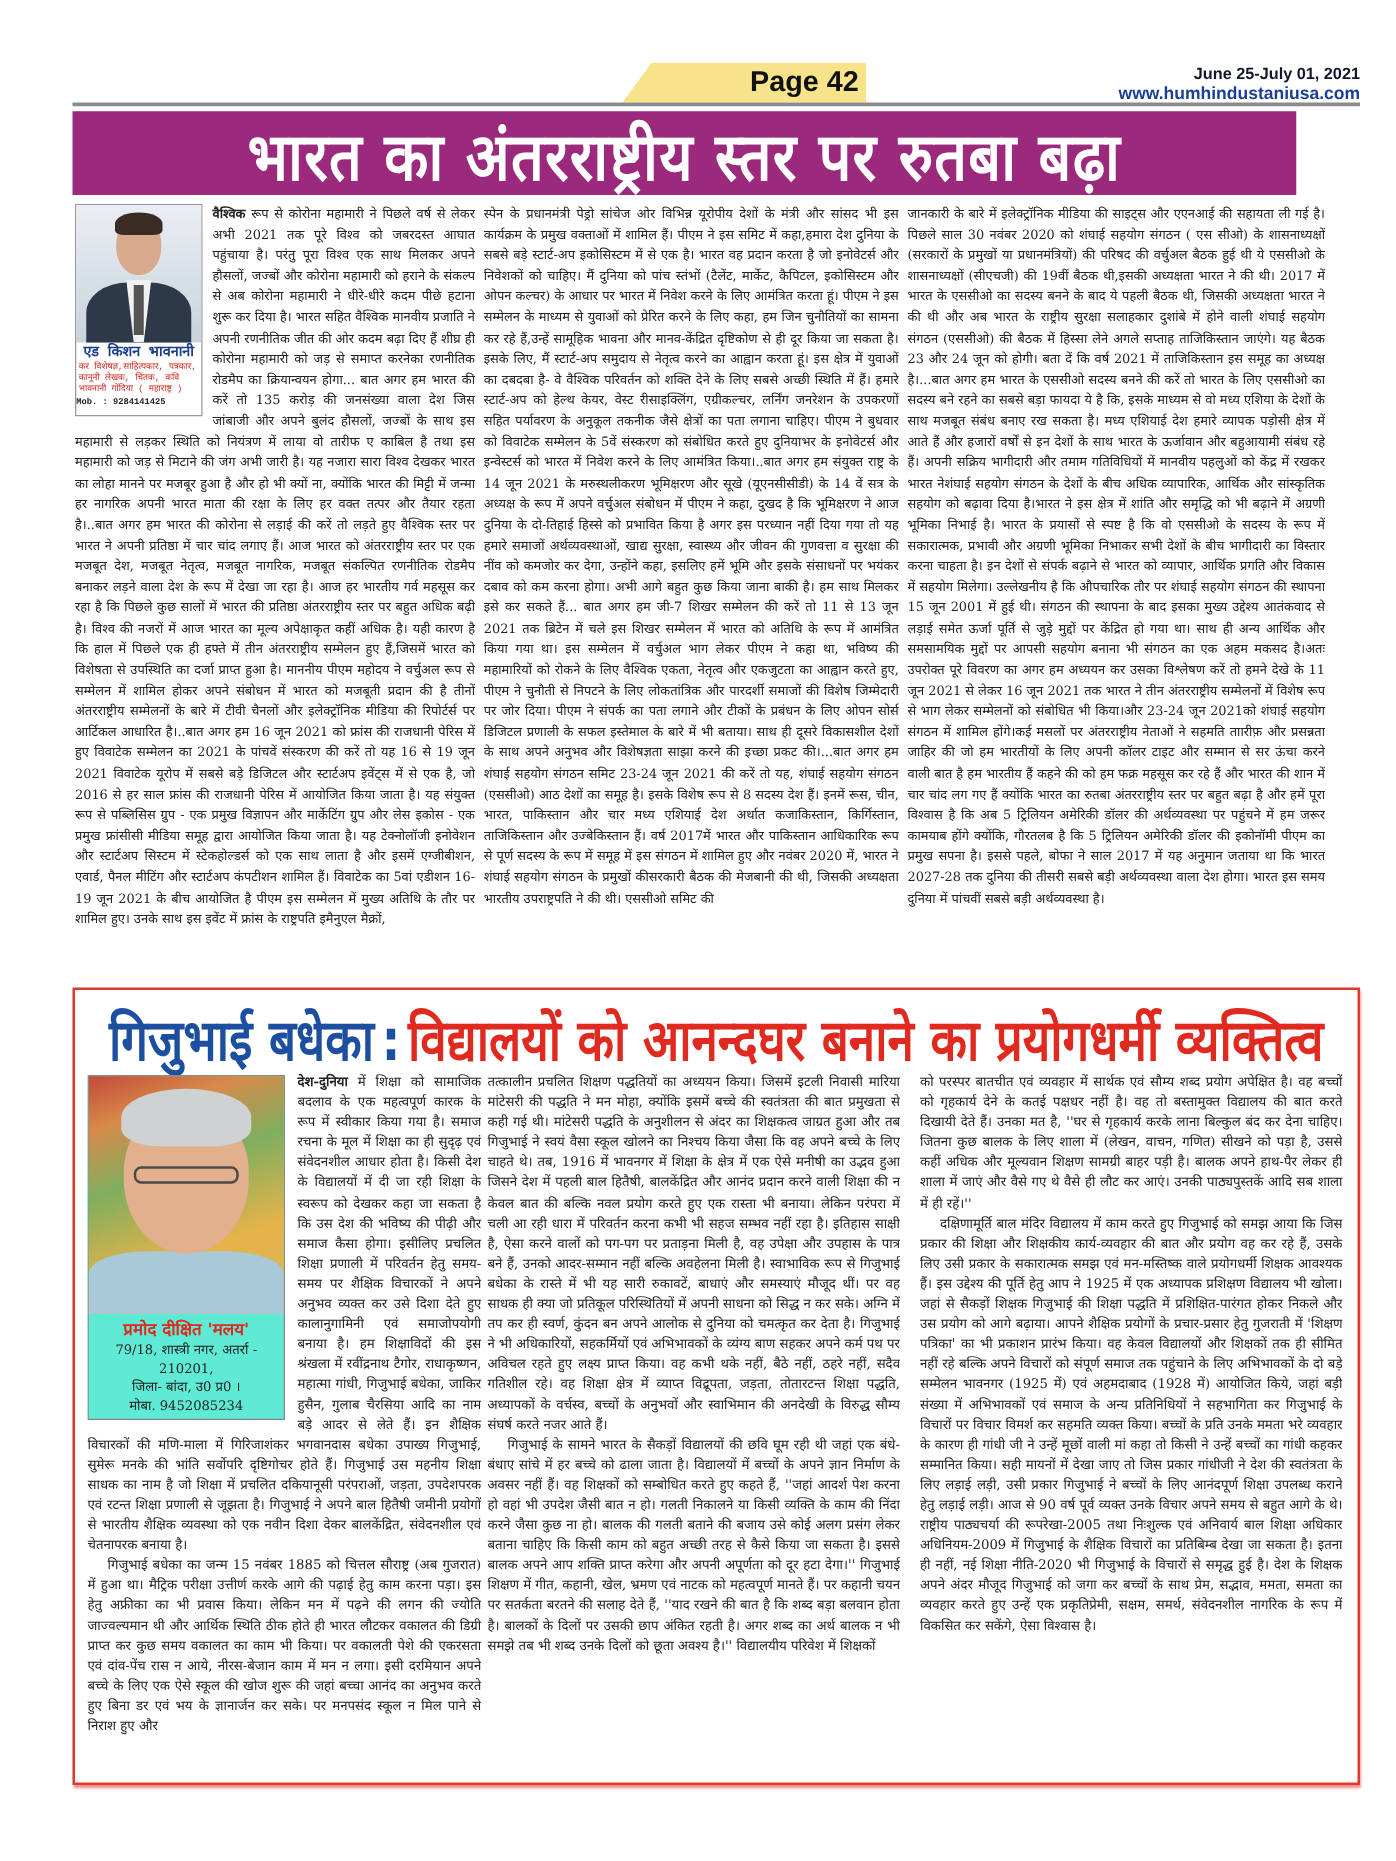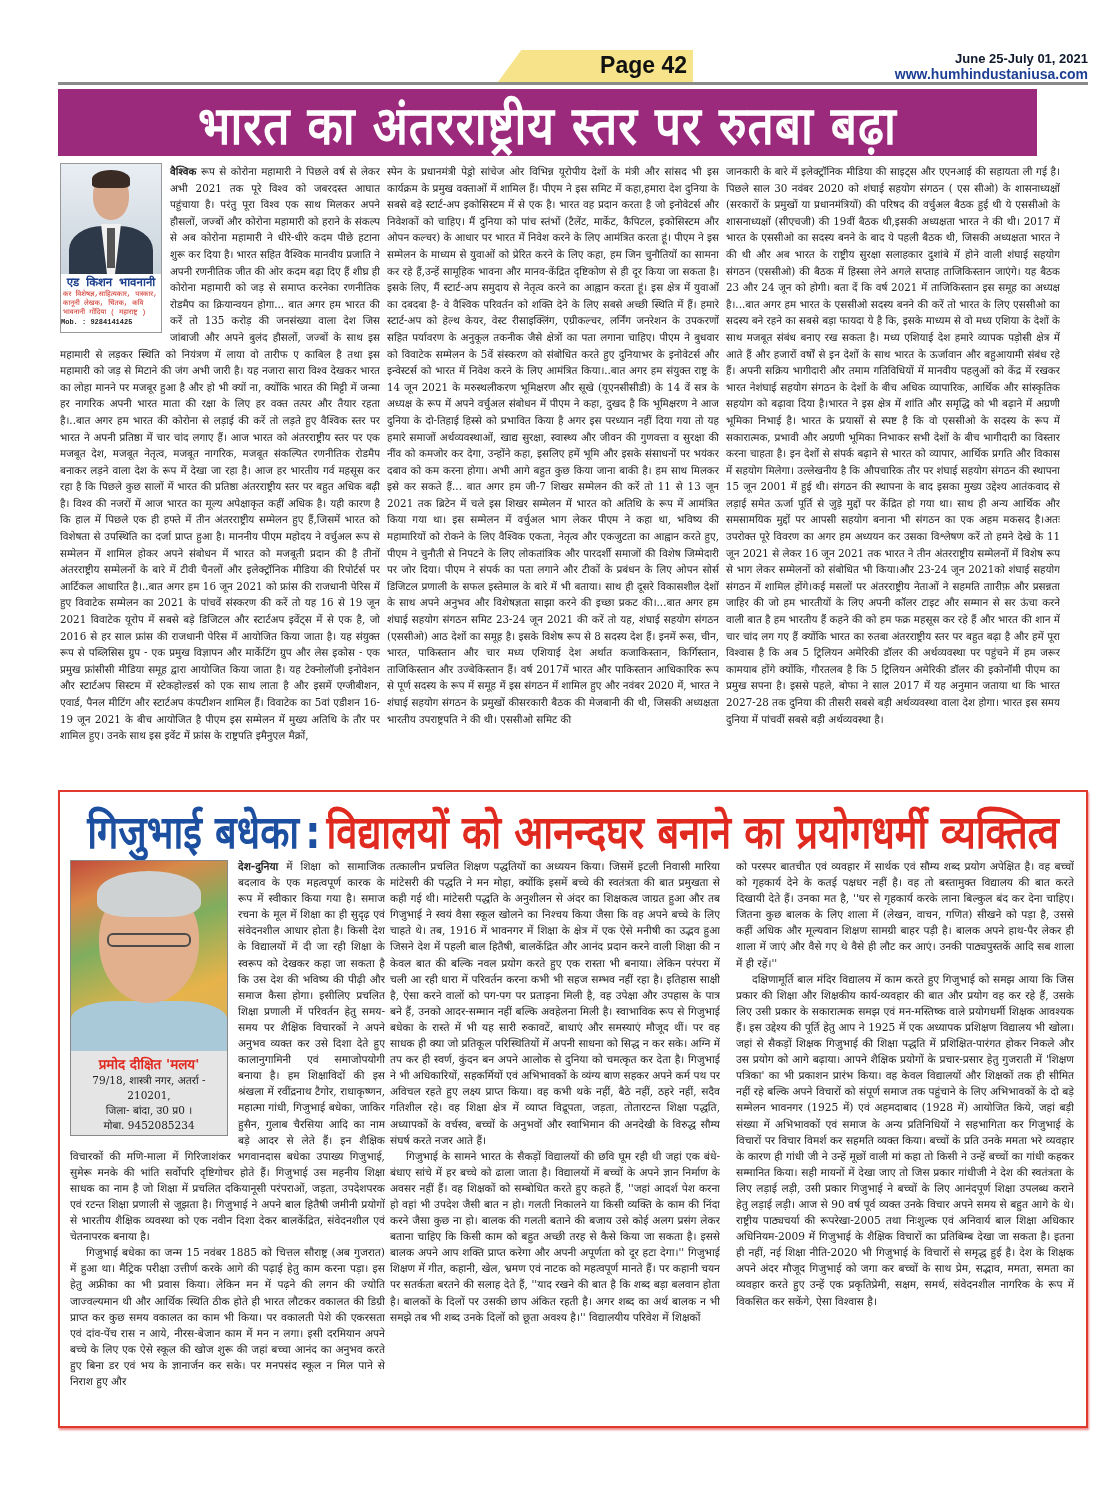--- a/index.html
+++ b/index.html
@@ -59,21 +59,21 @@
   .headline2 .h2-name { color: #1d4fa0; }
   .headline2 .h2-colon { color: #1d4fa0; margin: 0 6px; }
   .headline2 .h2-title { color: #e0291f; }
 
   .a2 { position: absolute; left: 10px; top: 66px; width: 1004px; height: 565px; }
   .a2 .c1 { left: 0; width: 315px; height: 565px; }
   .a2 .c2 { left: 320px; width: 330px; height: 565px; }
   .a2 .c3 { left: 666px; width: 338px; height: 565px; }
   .a2 .col { font-size: 10.6px; line-height: 16.1px; }
 
-  .author2 { float: left; width: 158px; height: 276px; margin: 2px 10px 4px 0; border: 1px solid #888; background: #e5e5e5; }
+  .author2 { float: left; width: 158px; height: 276px; margin: 2px 10px 4px 0; border: 1px solid #888; background: #5eead4; }
   .author2 .photo { width: 156px; height: 190px; position: relative; overflow: hidden;
     background: linear-gradient(160deg, #c24a3a 0%, #d88a4a 18%, #7fae5e 40%, #e7b34a 70%, #d6b25c 100%); }
   .author2 .photo .face { position: absolute; left: 28px; top: 22px; width: 100px; height: 120px; border-radius: 46% 46% 50% 50%;
     background: #e3b08d; }
   .author2 .photo .hair { position: absolute; left: 26px; top: 10px; width: 104px; height: 46px; border-radius: 50% 50% 30% 30%; background: #cfd2d2; }
   .author2 .photo .glasses { position: absolute; left: 36px; top: 72px; width: 84px; height: 14px; border: 2px solid #4b4b4b; border-radius: 6px; }
   .author2 .photo .shirt { position: absolute; left: 0; top: 140px; width: 156px; height: 60px; background: #a9c8d8; border-radius: 30% 30% 0 0; }
   .author2 .name { color: #e0291f; font-weight: bold; font-size: 13.5px; text-align: center; line-height: 18px; margin-top: 4px; }
   .author2 .addr { font-size: 10.5px; text-align: center; line-height: 15px; color: #222; }
 

